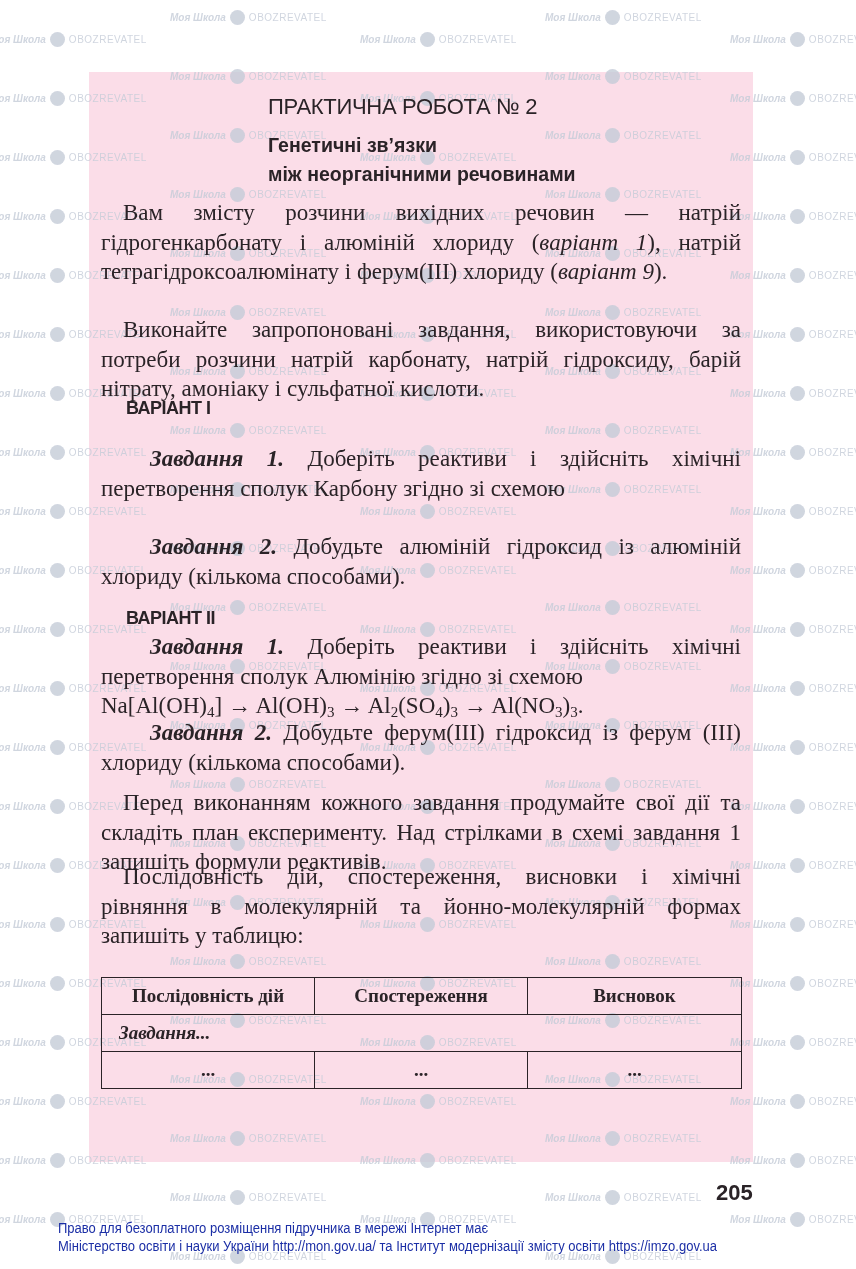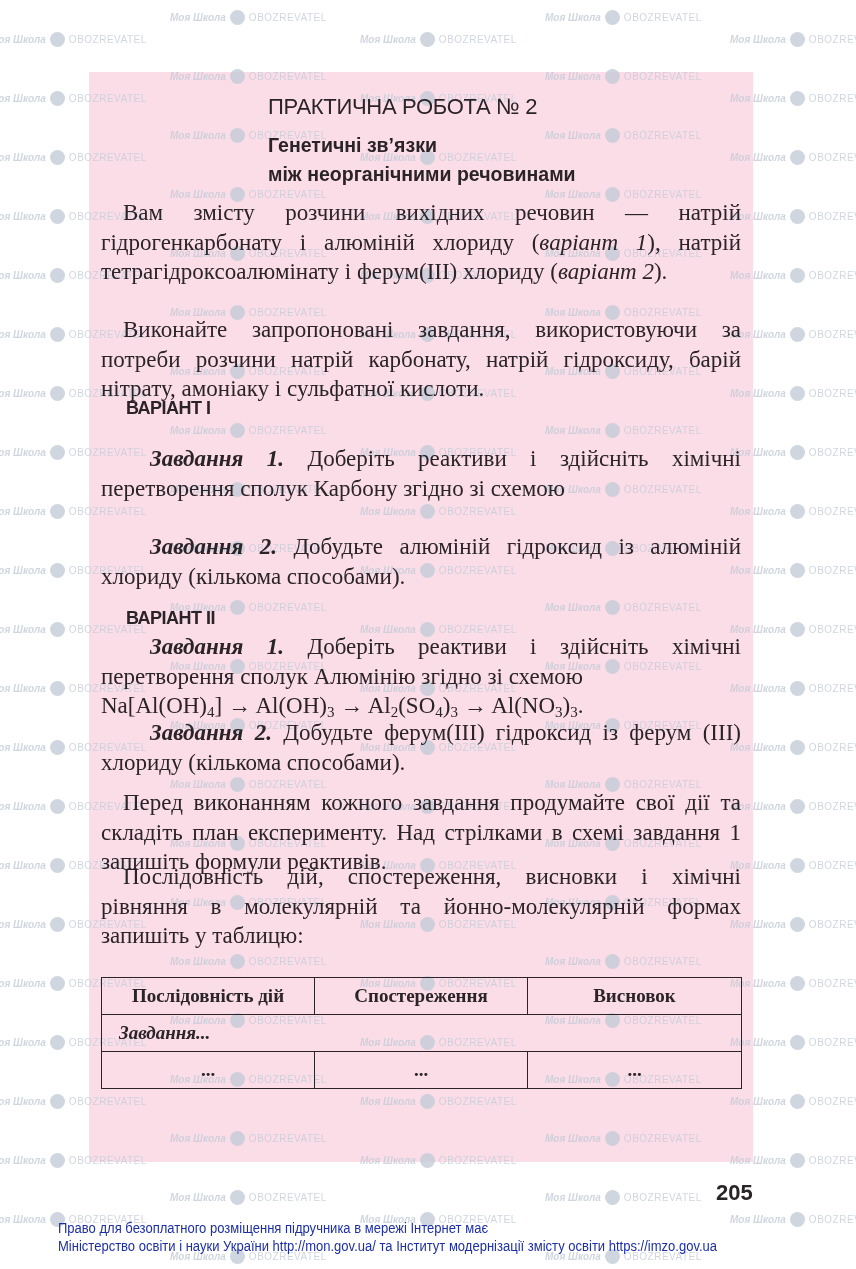--- a/index.html
+++ b/index.html
@@ -606,21 +606,21 @@
 
 <div class="panel"></div>
 
 <div class="title1">ПРАКТИЧНА РОБОТА № 2</div>
 <div class="title2">
   <div>Генетичні зв’язки</div>
   <div>між неорганічними речовинами</div>
 </div>
 
 <div class="para" style="top:198px;">
-  <span class="ind"></span><span>Вам змісту розчини вихідних речовин — натрій гідрогенкарбонату і алюміній хлориду (</span><i>варіант 1</i><span>), натрій тетрагідроксоалюмінату і ферум(III) хлориду (</span><i>варіант 2</i><span>).</span>
+  <span class="ind"></span><span>Вам змісту розчини вихідних речовин — натрій гідрогенкарбонату і алюміній хлориду (</span><i>варіант 1</i><span>), натрій тетрагідроксоалюмінату і ферум(III) хлориду (</span><i>варіант 9</i><span>).</span>
 </div>
 
 <div class="para" style="top:315px;">
   <span class="ind"></span><span>Виконайте запропоновані завдання, використовуючи за потреби розчини натрій карбонату, натрій гідроксиду, барій нітрату, амоніаку і сульфатної кислоти.</span>
 </div>
 
 <div class="heading" style="top:398px;">ВАРІАНТ І</div>
 <div class="para" style="top:444px;">
   <span class="ind"></span><span class="task">Завдання 1.</span><span> Доберіть реактиви і здійсніть хімічні перетворення сполук Карбону згідно зі схемою</span><br>
 </div>

